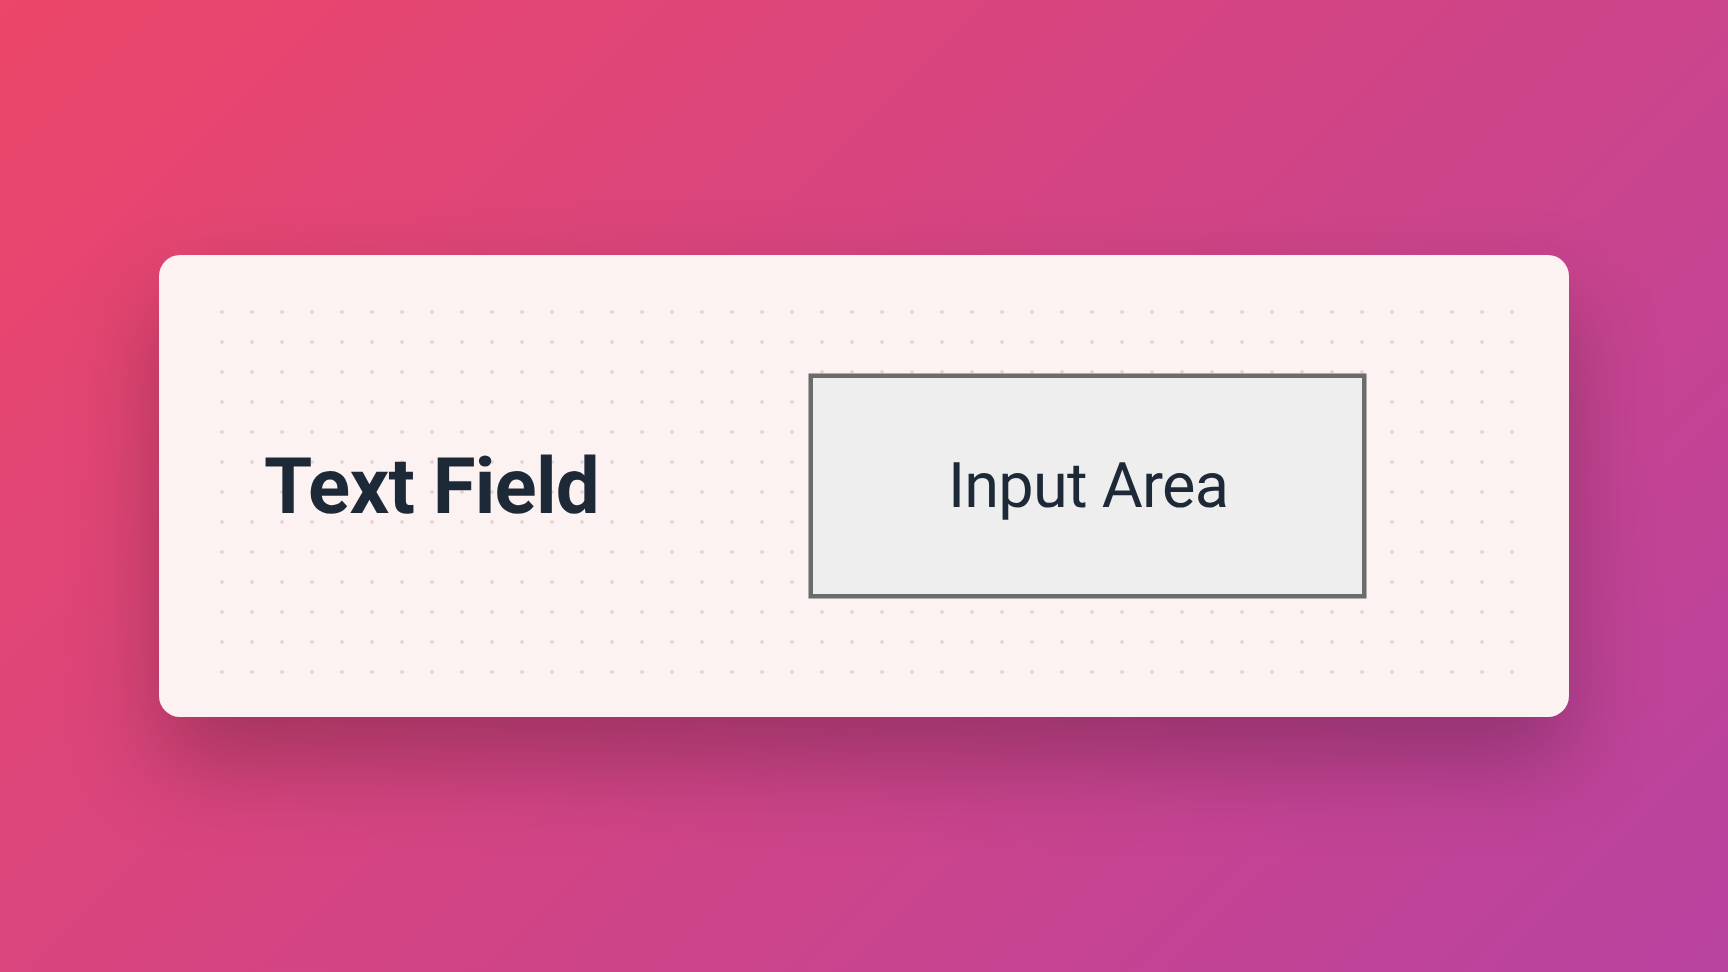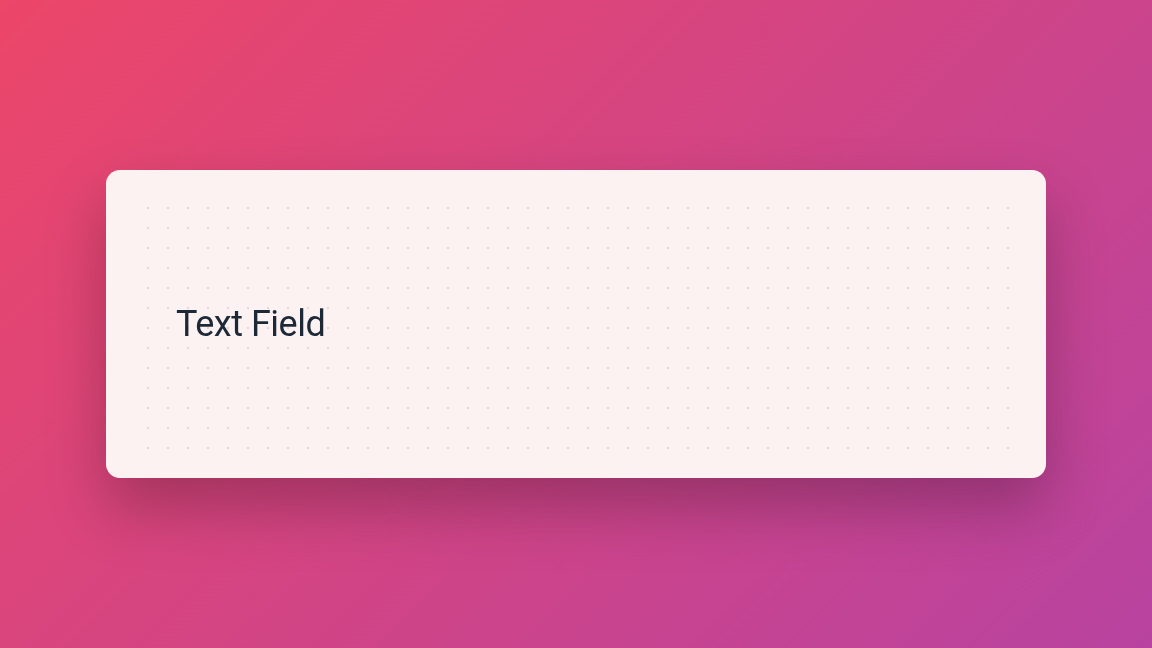--- a/index.html
+++ b/index.html
@@ -36,22 +36,22 @@
       background-size: 20px 20px;
       background-position: 0 0;
       display: flex;
       align-items: center;
       justify-content: flex-start;
       gap: 140px;
       padding-left: 38px;
     }
 
     .label-text {
-      font-size: 36px;
-      font-weight: 400;
+      font-size: 52px;
+      font-weight: 700;
       color: #1e2938;
       letter-spacing: -0.5px;
       white-space: nowrap;
     }
 
     .input-box {
       width: 372px;
       height: 150px;
       background-color: #eeeeee;
       border: 3px solid #6b6b6b;
@@ -66,14 +66,17 @@
       color: #1e2938;
       letter-spacing: -0.5px;
     }
   </style>
 </head>
 <body>
 
 <div class="card">
   <div class="dotted-area">
     <div class="label-text">Text Field</div>
+    <div class="input-box">
+      <span class="input-placeholder">Input Area</span>
+    </div>
   </div>
 </div>
 
 </body></html>

